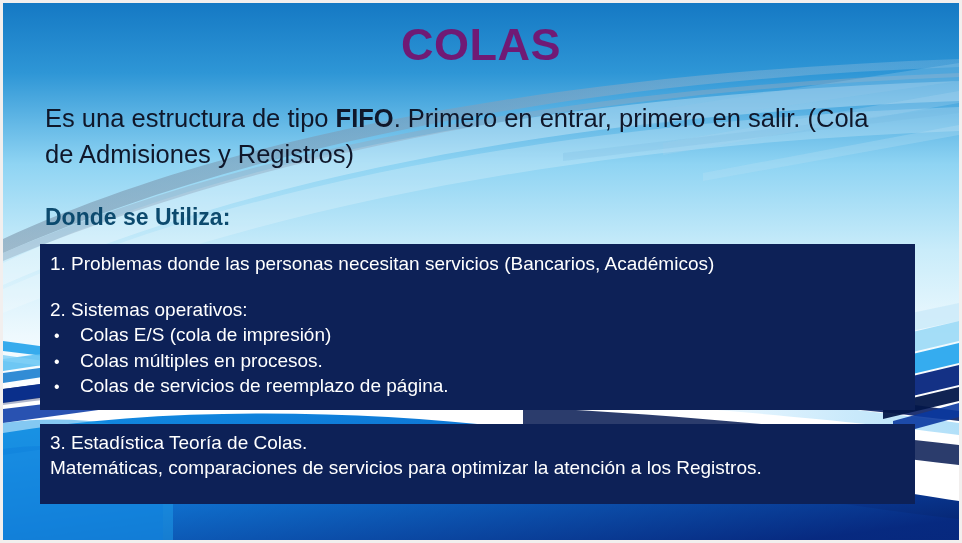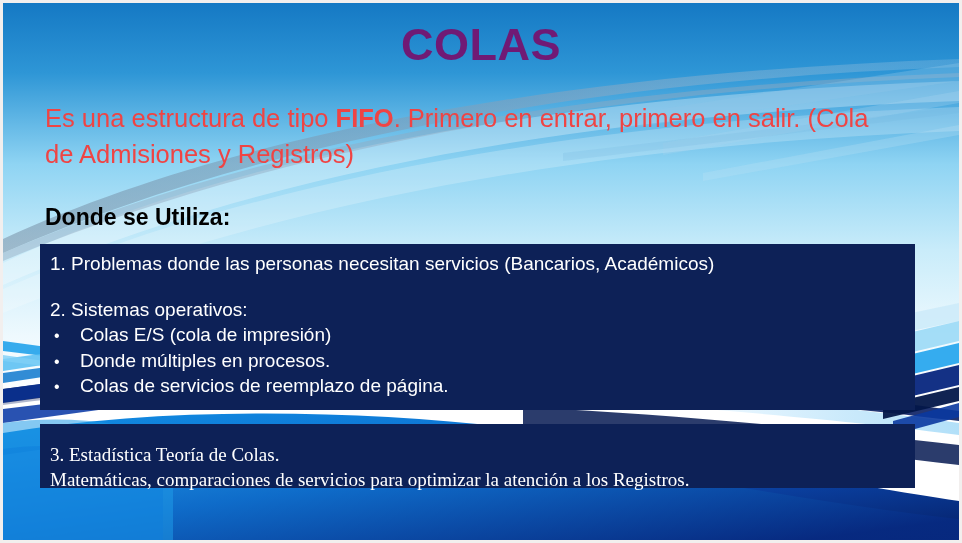--- a/index.html
+++ b/index.html
@@ -62,31 +62,31 @@
     font-size: 45px;
     font-weight: bold;
     letter-spacing: 0.5px;
     line-height: 1.0;
   }
 
   #intro {
     position: absolute;
     left: 45px; top: 100px;
     width: 830px;
-    color: #ef4444;
+    color: #0f172a;
     font-size: 25.5px;
     line-height: 1.42;
     font-weight: normal;
   }
   #intro .strong { font-weight: bold; }
 
   #subhead {
     position: absolute;
     left: 45px; top: 205px;
-    color: #000000;
+    color: #0c4a6e;
     font-size: 23px;
     font-weight: bold;
     line-height: 1.1;
   }
 
   .panel {
     position: absolute;
     left: 40px;
     width: 875px;
     background: #0d2157;
@@ -99,23 +99,22 @@
     height: 56px;
     padding: 7px 0 0 10px;
   }
   #panel-2 {
     top: 291px;
     height: 119px;
     padding: 6px 16px 0 10px;
   }
   #panel-3 {
     top: 424px;
-    height: 64px;
-    padding: 18px 0 0 10px;
-    font-family: Liberation Serif, serif;
+    height: 80px;
+    padding: 6px 0 0 10px;
   }
 
   .panel .line {
     font-size: 19px;
     line-height: 1.33;
     white-space: nowrap;
   }
 
   .bullet-row {
     display: flex;
@@ -230,21 +229,21 @@
 
     <div id="panel-2" class="panel">
       <div class="line">2. Sistemas operativos:</div>
 
       <div class="bullet-row">
         <span class="dot">•</span>
         <span class="btext">Colas E/S (cola de impresión)</span>
       </div>
       <div class="bullet-row">
         <span class="dot">•</span>
-        <span class="btext">Donde múltiples en procesos.</span>
+        <span class="btext">Colas múltiples en procesos.</span>
       </div>
       <div class="bullet-row">
         <span class="dot">•</span>
         <span class="btext">Colas de servicios de reemplazo de página.</span>
       </div>
     </div>
 
     <div id="panel-3" class="panel">
       <div class="line">3. Estadística Teoría de Colas.</div>
       <div class="line">Matemáticas, comparaciones de servicios para optimizar la atención a los Registros.</div>

